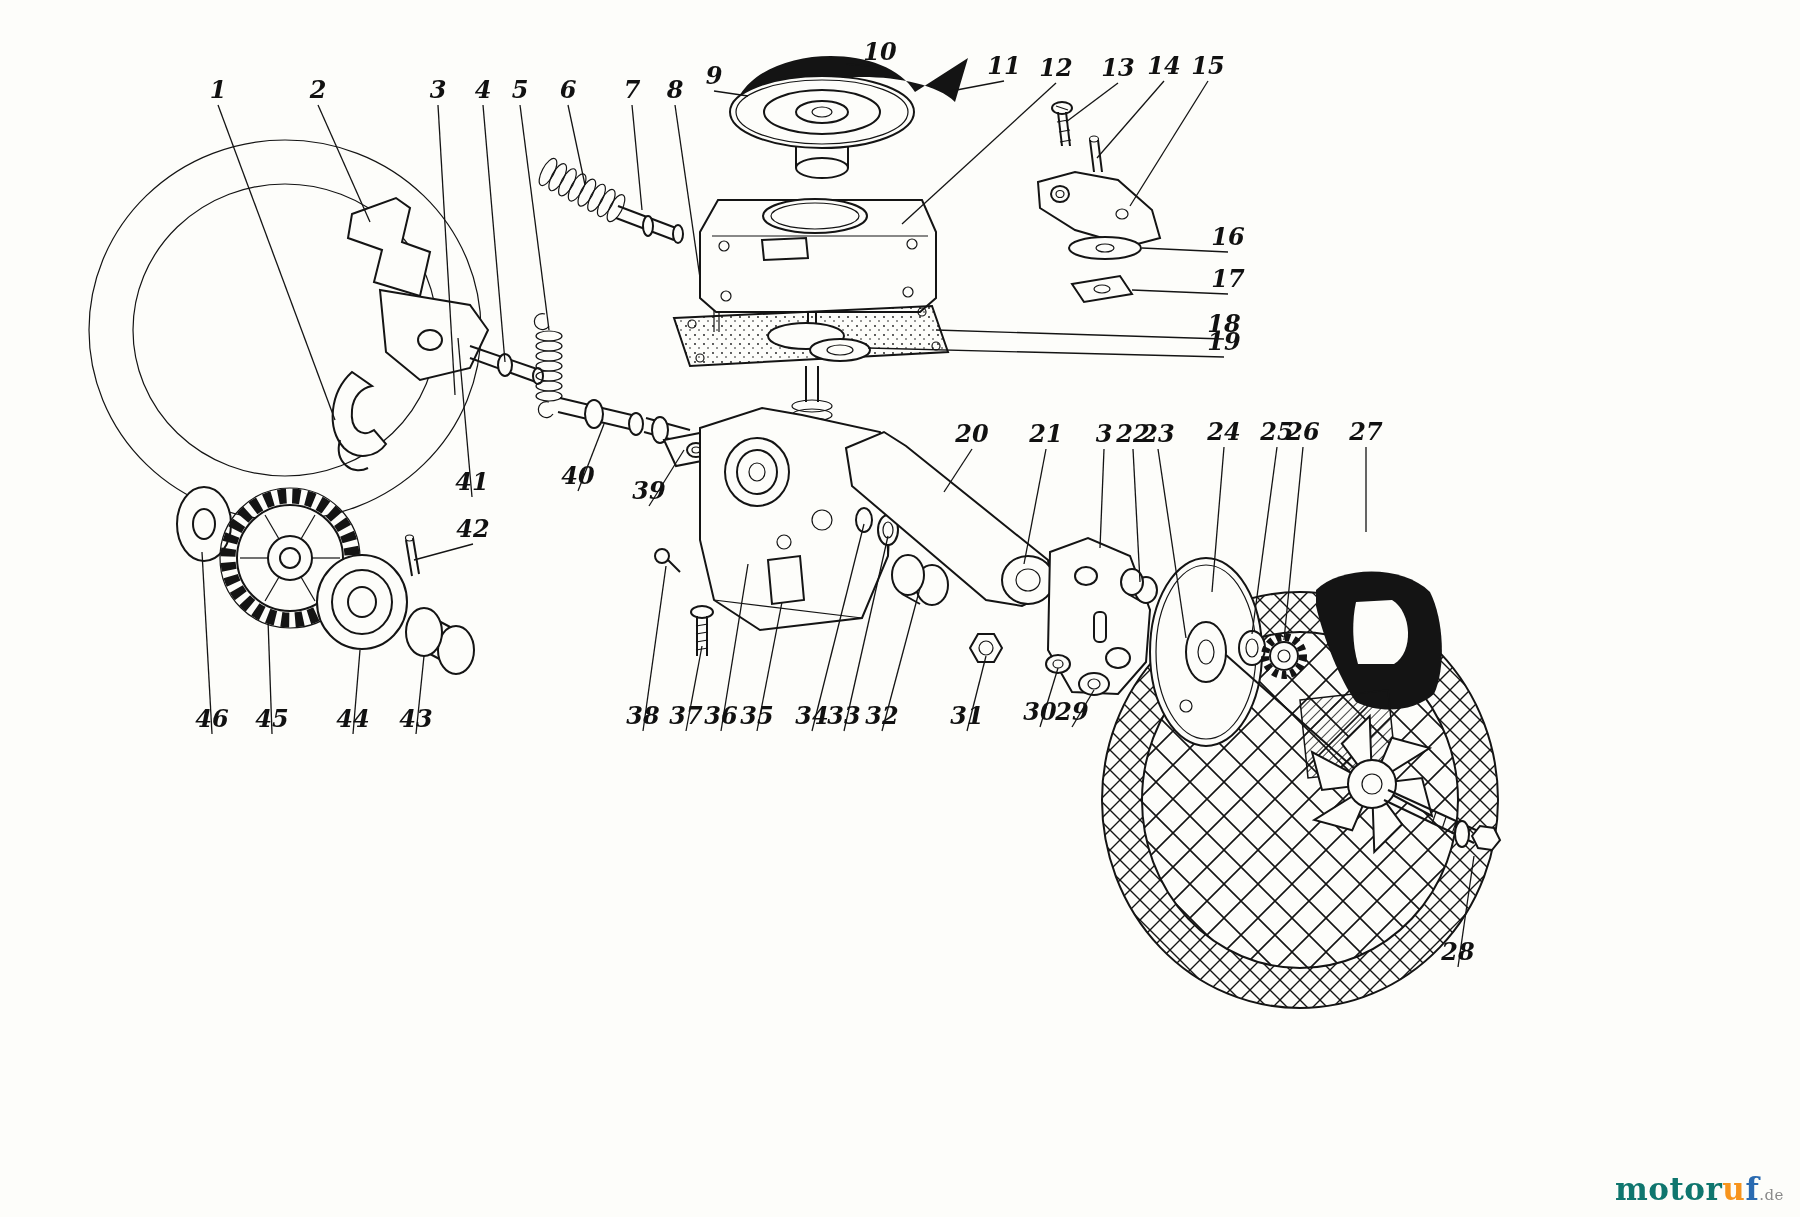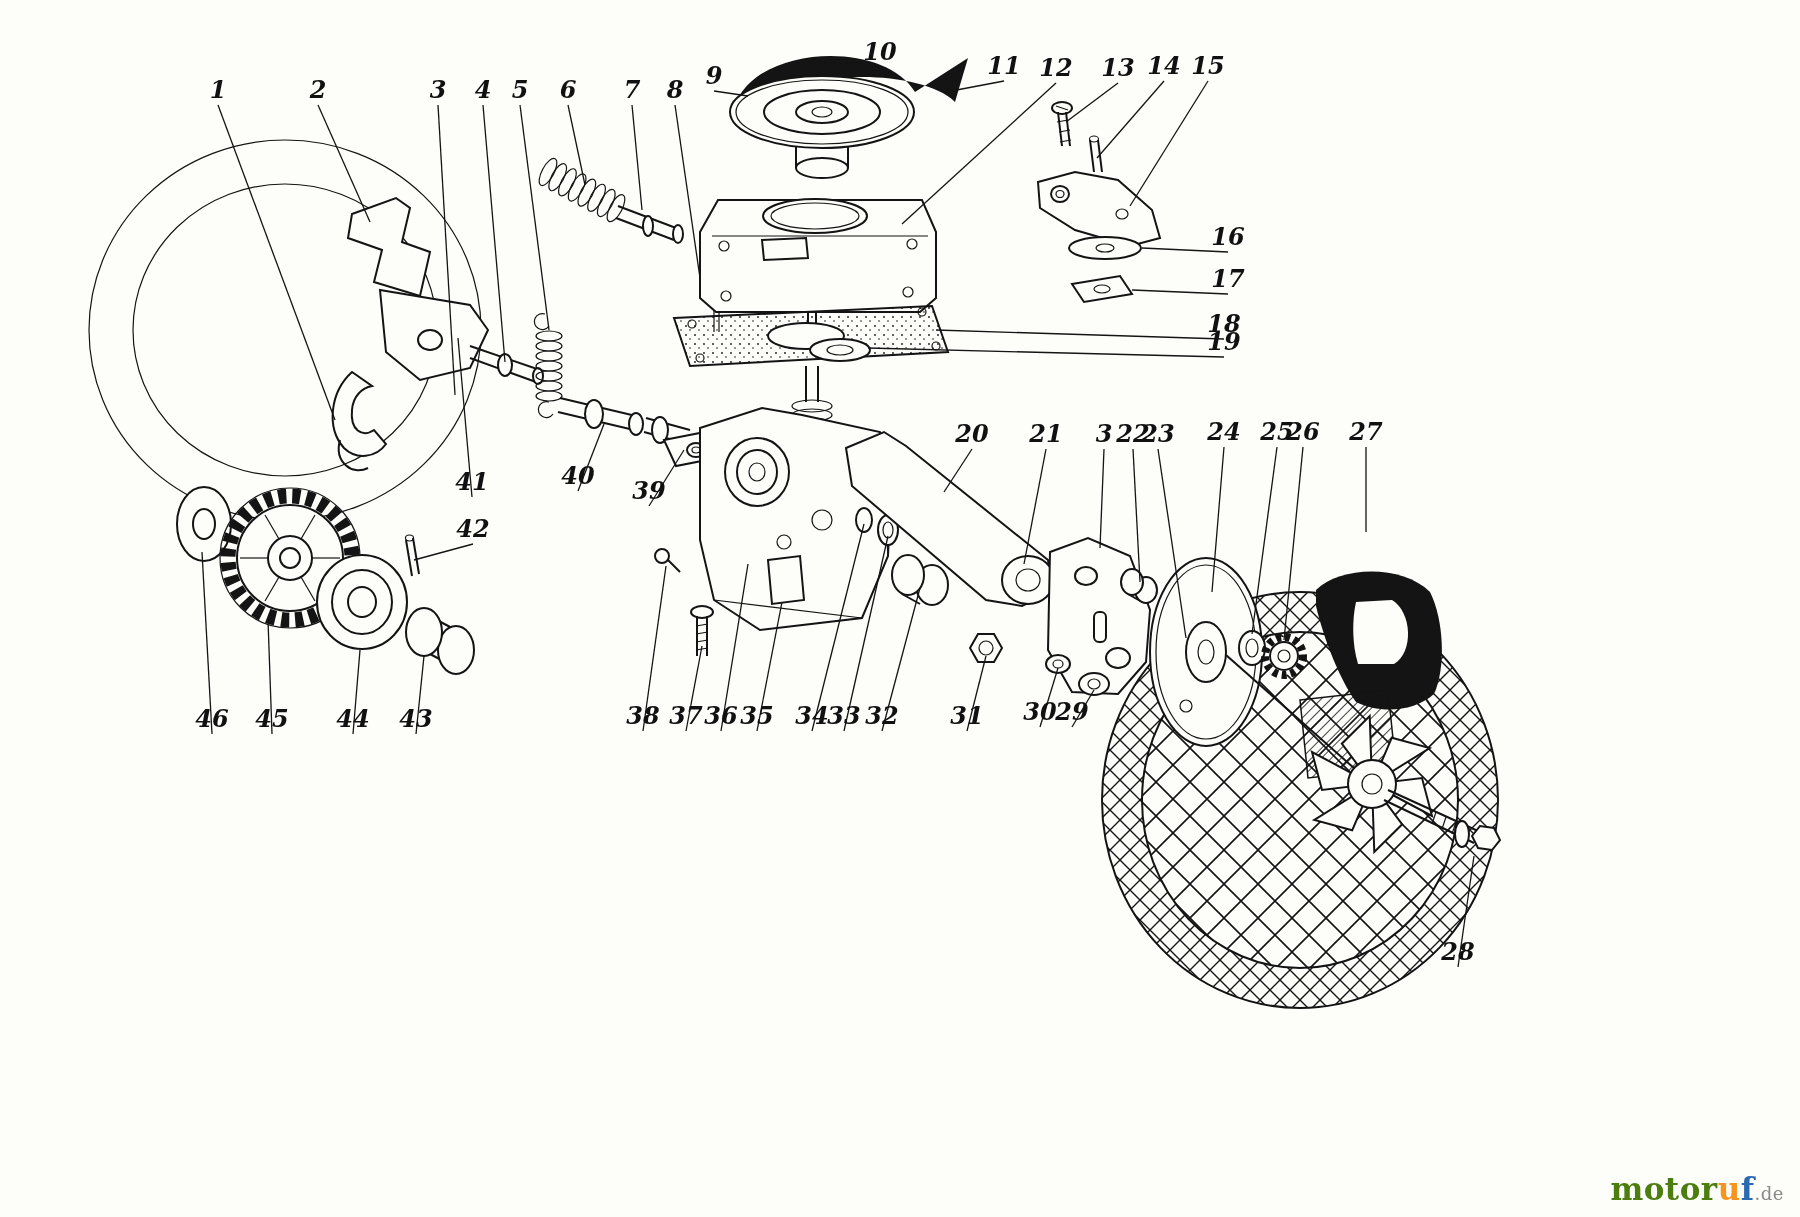--- a/index.html
+++ b/index.html
@@ -27,21 +27,21 @@
   }
   .watermark{
     position:absolute;
     right:16px;bottom:10px;
     font-family:"DejaVu Serif", serif;
     font-weight:700;
     font-size:31px;
     letter-spacing:0.5px;
     user-select:none;
   }
-  .watermark .suffix{font-size:18px;font-weight:400;margin-top:47px;}
+  .watermark .suffix{font-size:15px;font-weight:400;margin-top:47px;}
 </style>
 </head>
 <body>
 
 <div class="canvas">
 
 <svg width="1800" height="1217" viewBox="0 0 1800 1217">
   <defs>
     <pattern id="cross" width="20" height="20" patternUnits="userSpaceOnUse">
       <path d="M0,20 L20,0 M0,0 L20,20" stroke="#141414" stroke-width="1.4" fill="none"></path>
@@ -468,16 +468,16 @@
         <text x="472" y="490">41</text>
         <text x="473" y="537">42</text>
         <text x="416" y="727">43</text>
         <text x="353" y="727">44</text>
         <text x="272" y="727">45</text>
         <text x="212" y="727">46</text>
       </g>
 </svg>
 
 <div class="watermark">
-  <span style="color: #4d7c0f; margin-top: 20px;">motor</span><span style="color: rgb(247, 148, 29);">u</span><span style="color: rgb(42, 106, 176);">f</span><span class="suffix" style="color: rgb(138, 138, 138);">.de</span>
+  <span style="color: #0f766e; margin-top: 20px;">motor</span><span style="color: rgb(247, 148, 29);">u</span><span style="color: rgb(42, 106, 176);">f</span><span class="suffix" style="color: rgb(138, 138, 138);">.de</span>
 </div>
 
 </div>
 
 </body></html>

